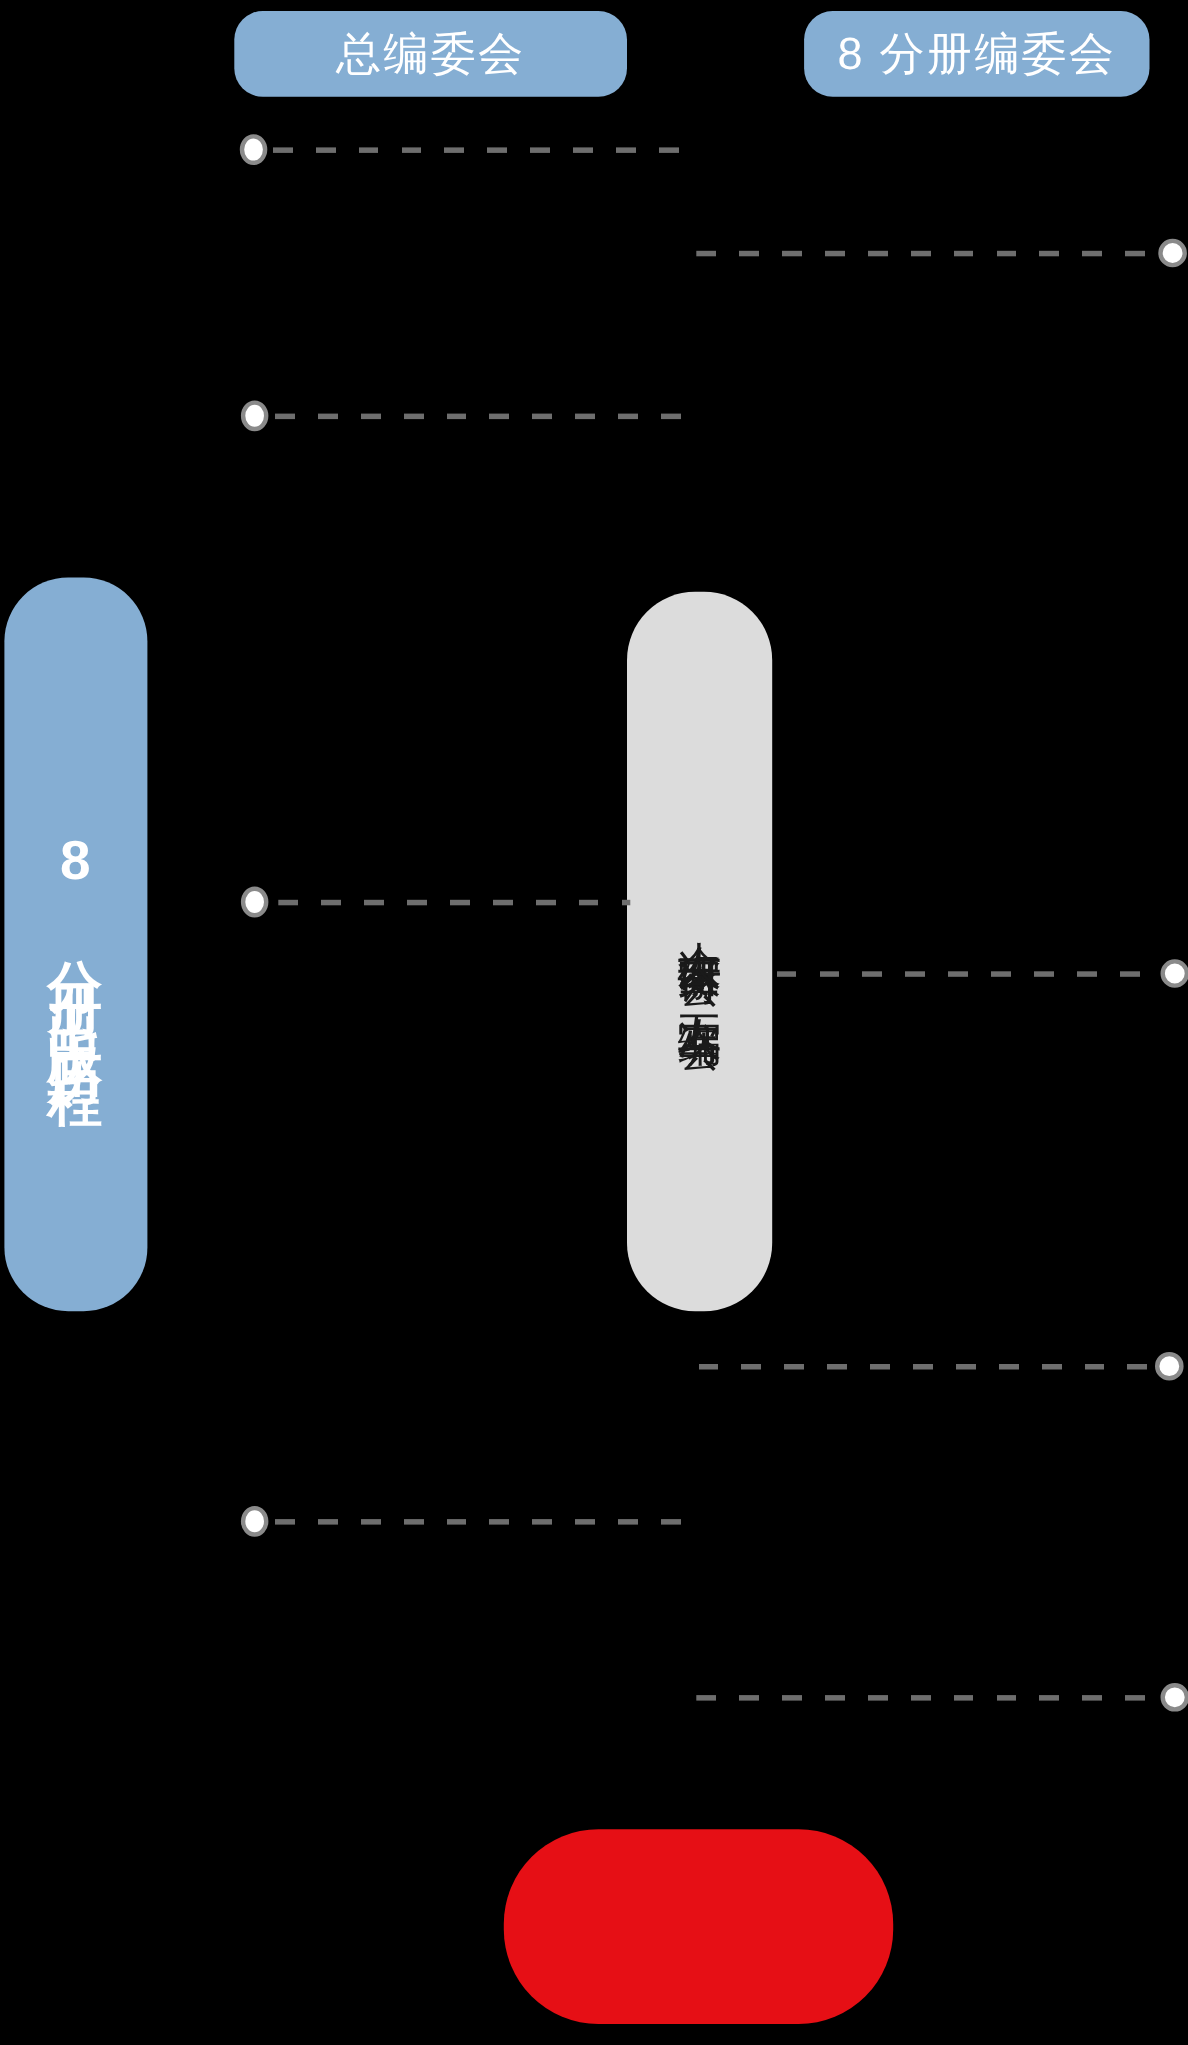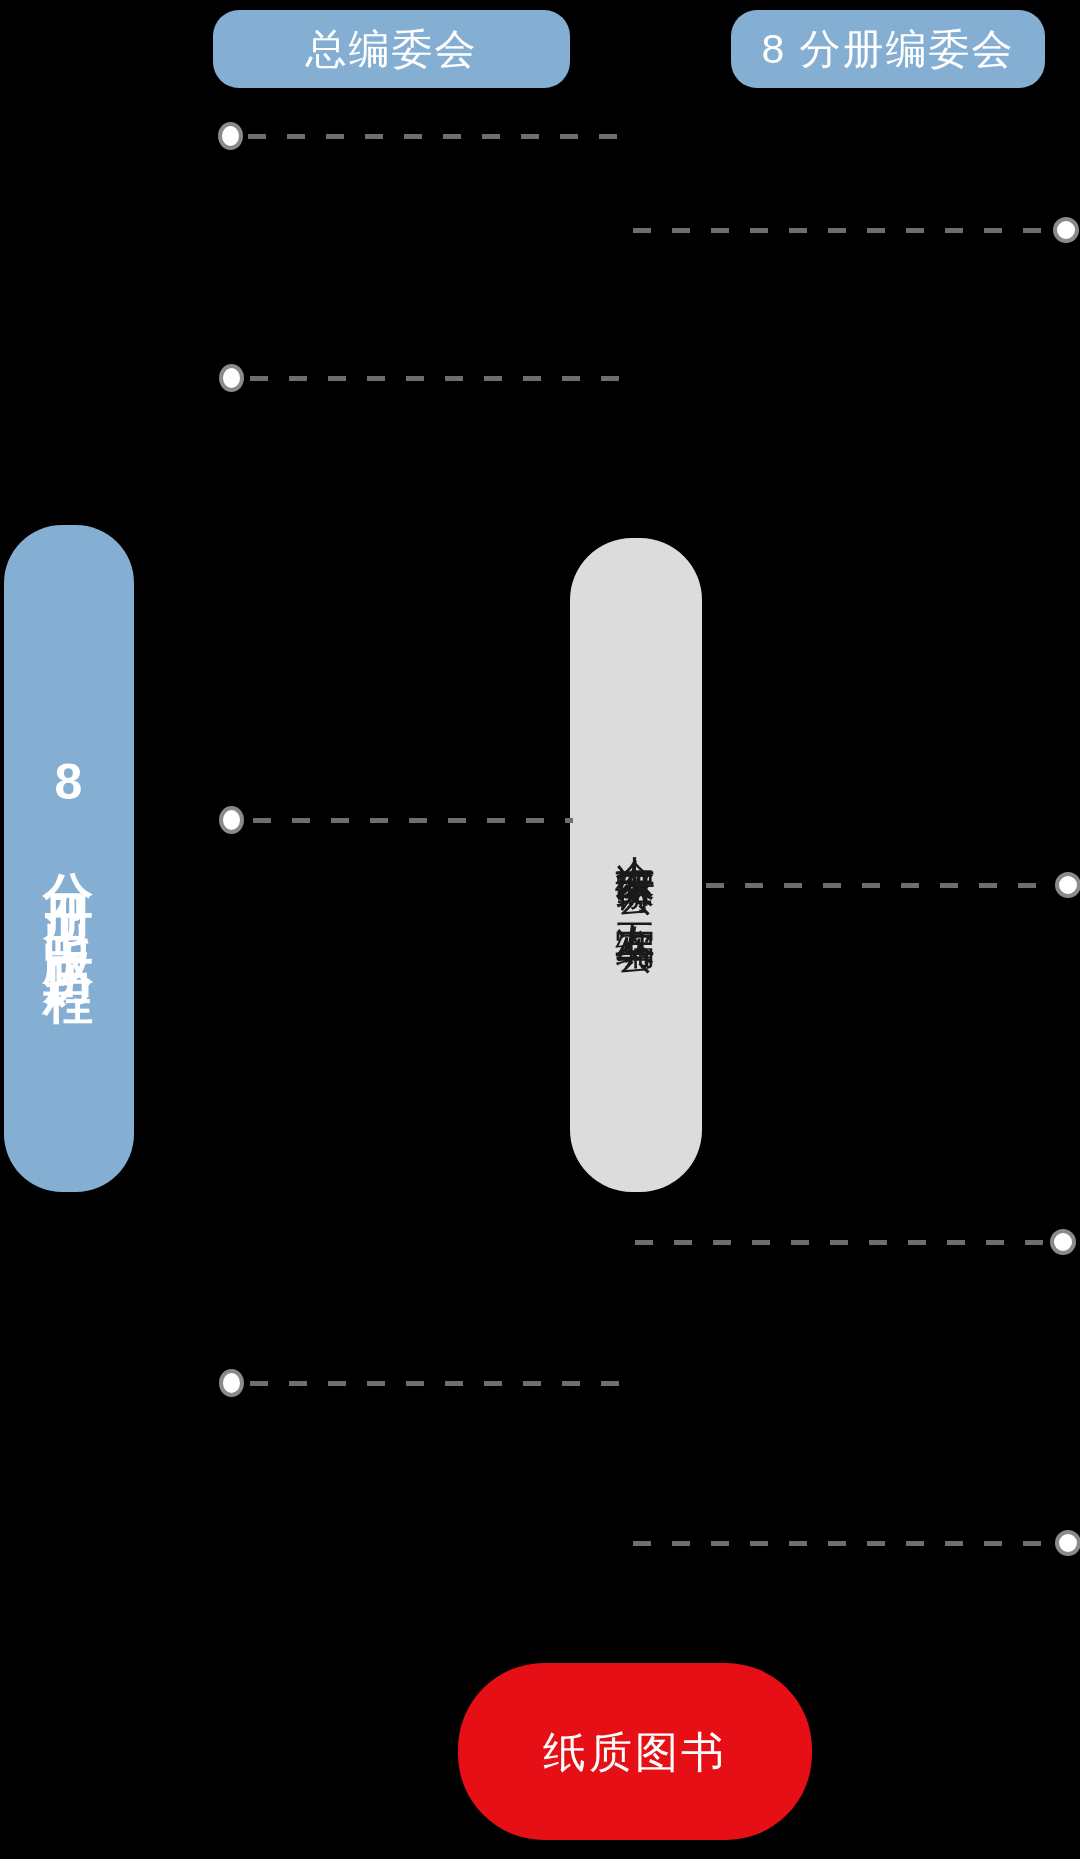--- a/index.html
+++ b/index.html
@@ -77,21 +77,20 @@
 
   <div class="pill blue vert-banner">
     <span>8分册出版历程</span>
   </div>
 
   <div class="pill gray vert-gray">
     <span>十余次专家研讨会　五次编写会</span>
   </div>
 
   <div class="pill red outcome">
-    <span class="line">纸质图书</span>
   </div>
 
   <div class="dot left" style="left:218px;top:122px;"></div>
   <div class="dash" style="left:248px;top:134px;width:386px;"></div>
 
   <div class="dash" style="left:633px;top:228px;width:411px;"></div>
   <div class="dot right" style="left:1053px;top:217px;"></div>
 
   <div class="dot left" style="left:219px;top:364px;"></div>
   <div class="dash" style="left:250px;top:376px;width:384px;"></div>

